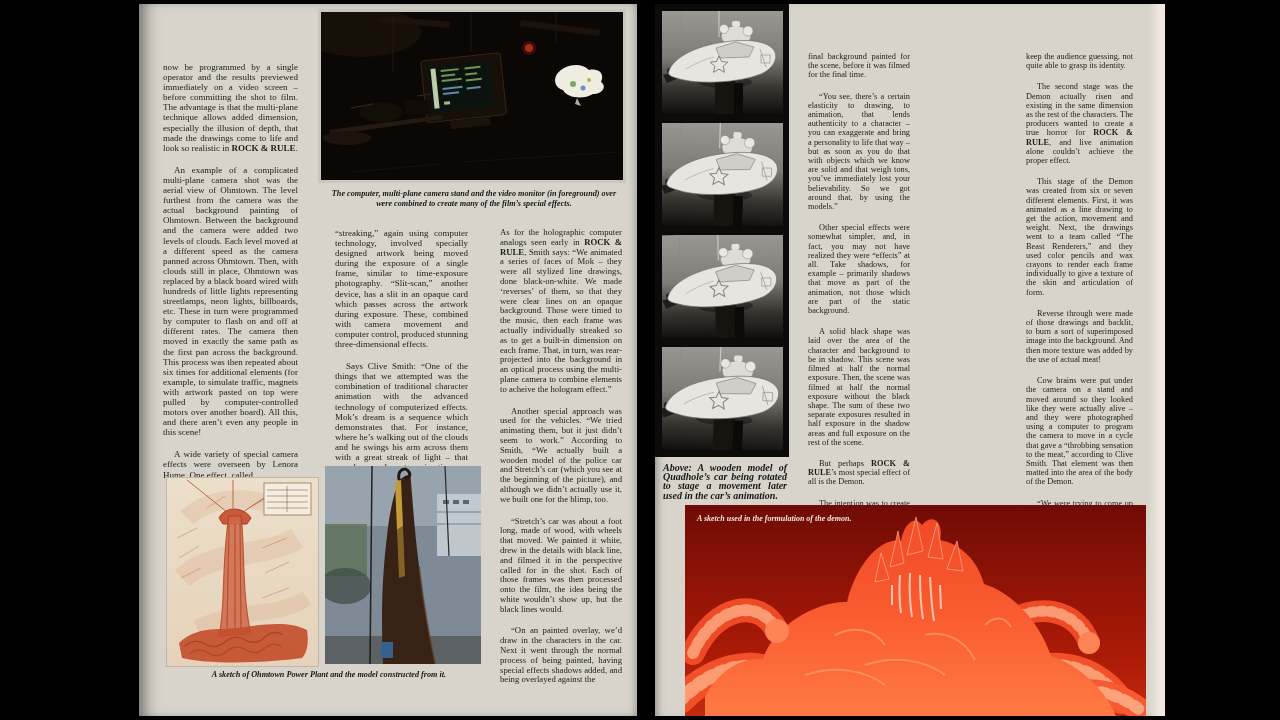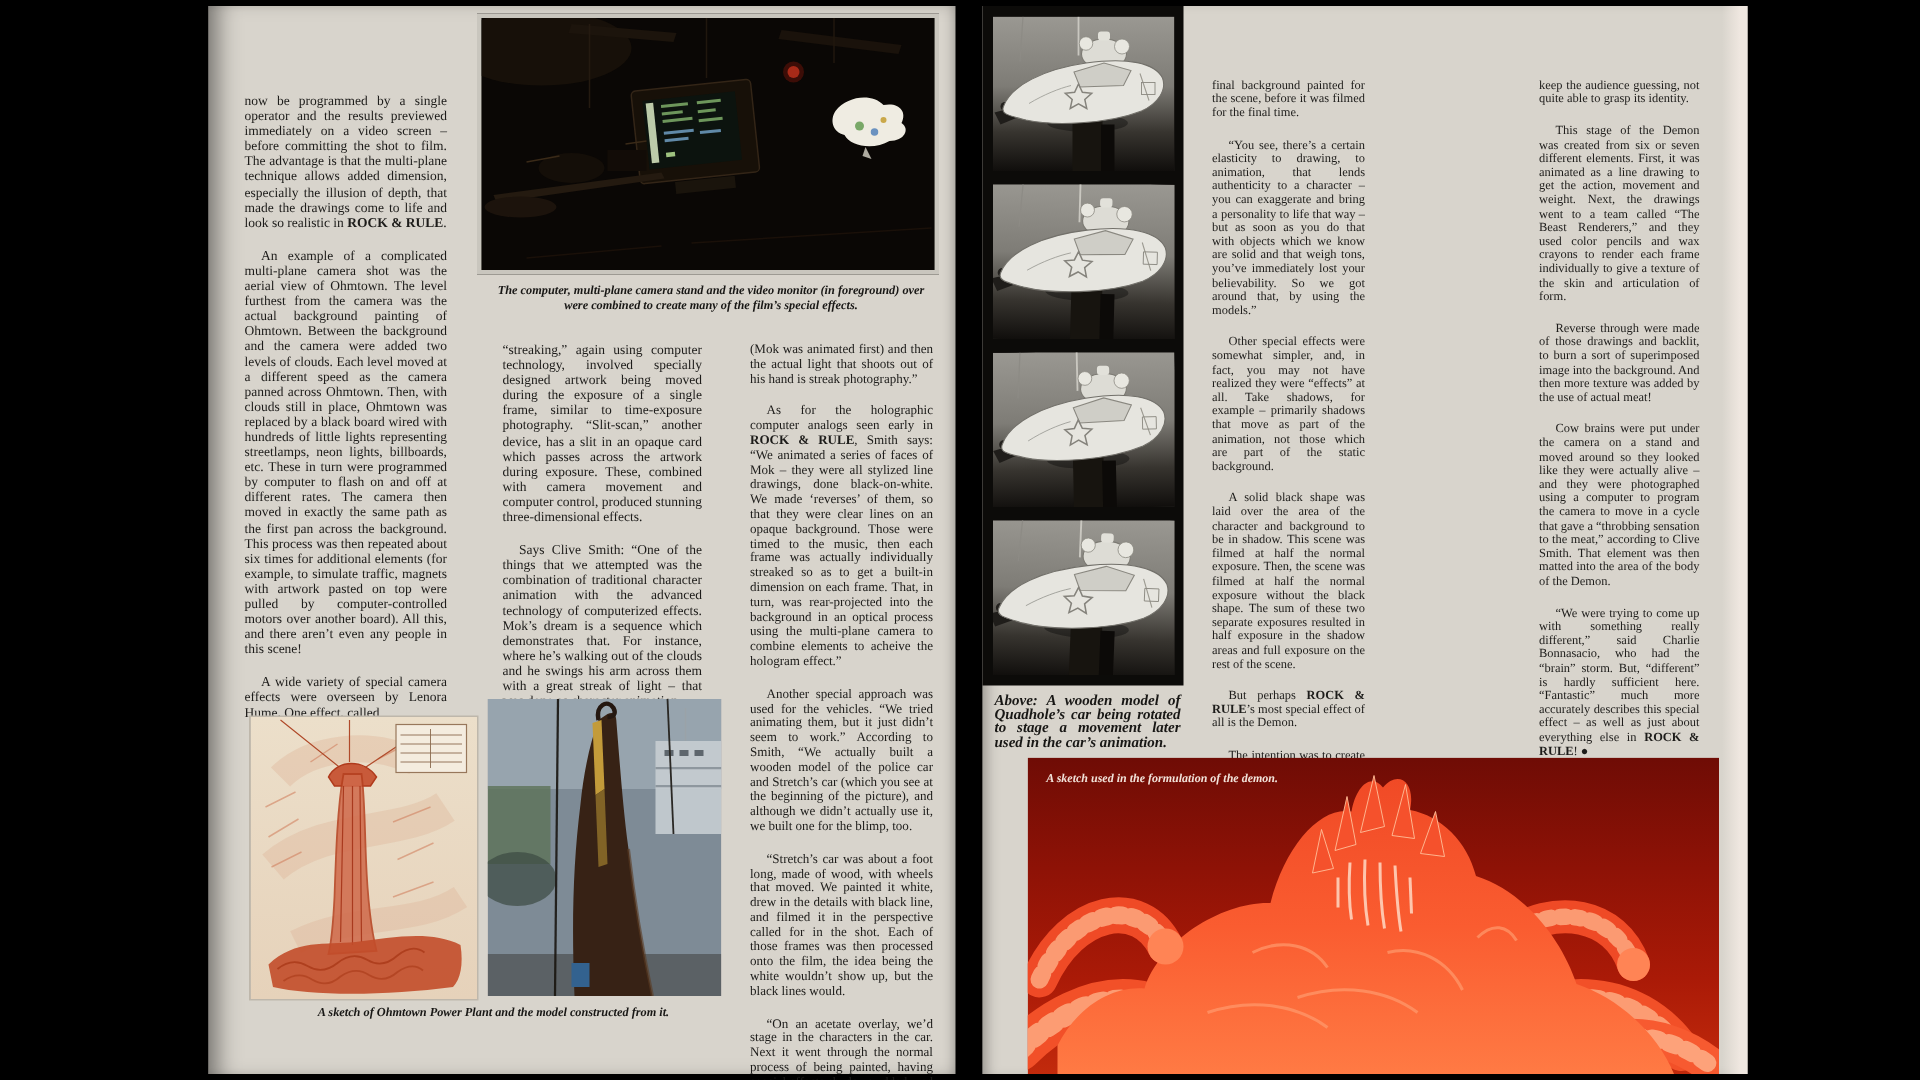--- a/index.html
+++ b/index.html
@@ -22,21 +22,21 @@
   #rp-col1{left:141px;top:36px;width:126px;font-size:8.3px;line-height:9.2px;}
   #rp-col2{left:359px;top:36px;width:131px;font-size:8.3px;line-height:9.2px;}
 
   .caption{position:absolute;font-style:italic;font-weight:bold;color:#181715;}
   #lp-photo-caption{left:184px;top:185px;width:302px;font-size:8.2px;line-height:9.6px;text-align:center;}
   #lp-images-caption{left:30px;top:666px;width:320px;font-size:8.2px;text-align:center;}
   #rp-strip-caption{left:8px;top:459px;width:124px;font-size:10px;line-height:9.2px;text-align:justify;}
   #rp-demon-caption{left:12px;top:9px;width:155px;font-size:8px;line-height:10px;
     color:#f2e3da;z-index:3;}
 
-  .photo{position:absolute;overflow:hidden;text-align:right;}
+  .photo{position:absolute;overflow:hidden;}
   .photo svg{display:block;width:100%;height:100%;}
   #lp-photo{left:179px;top:5px;width:308px;height:174px;background:#0b0805;
     border:3px solid #c9c6be;box-sizing:border-box;z-index:2;}
   #lp-sketch{left:28px;top:474px;width:151px;height:188px;box-shadow:0 0 0 1px #beb7ab;z-index:2;}
   #lp-model{left:186px;top:462px;width:156px;height:198px;z-index:2;}
 
   #rp-strip{position:absolute;left:0;top:0;width:134px;height:453px;background:#0c0b09;}
   .strip-frame{position:absolute;left:7px;width:121px;height:103px;overflow:hidden;background:#1a1916;}
   .strip-frame svg{display:block;width:100%;height:100%;transform-origin:50% 50%;}
   #frame-1{top:7px;}  #frame-2{top:119px;} #frame-3{top:231px;} #frame-4{top:343px;}
@@ -138,25 +138,24 @@
       </svg>
     </div>
 
     <div class="caption" id="lp-photo-caption">The computer, multi-plane camera stand and the video monitor (in foreground) over were combined to create many of the film’s special effects.</div>
 
     <div class="bodycol" id="lp-col2">
         <p>“streaking,” again using computer technology, involved specially designed artwork being moved during the exposure of a single frame, similar to time-exposure photography. “Slit-scan,” another device, has a slit in an opaque card which passes across the artwork during exposure. These, combined with camera movement and computer control, produced stunning three-dimensional effects.</p>
         <p>Says Clive Smith: “One of the things that we attempted was the combination of traditional character animation with the advanced technology of computerized effects. Mok’s dream is a sequence which demonstrates that. For instance, where he’s walking out of the clouds and he swings his arm across them with a great streak of light – that was done as character animation</p>
       </div>
     <div class="bodycol" id="lp-col3">
-        <p>(Mok was animated first) and then the actual light that shoots out of his hand is streak photography.”</p>
         <p>As for the holographic computer analogs seen early in <b>ROCK &amp; RULE</b>, Smith says: “We animated a series of faces of Mok – they were all stylized line drawings, done black-on-white. We made ‘reverses’ of them, so that they were clear lines on an opaque background. Those were timed to the music, then each frame was actually individually streaked so as to get a built-in dimension on each frame. That, in turn, was rear-projected into the background in an optical process using the multi-plane camera to combine elements to acheive the hologram effect.”</p>
         <p>Another special approach was used for the vehicles. “We tried animating them, but it just didn’t seem to work.” According to Smith, “We actually built a wooden model of the police car and Stretch’s car (which you see at the beginning of the picture), and although we didn’t actually use it, we built one for the blimp, too.</p>
         <p>“Stretch’s car was about a foot long, made of wood, with wheels that moved. We painted it white, drew in the details with black line, and filmed it in the perspective called for in the shot. Each of those frames was then processed onto the film, the idea being the white wouldn’t show up, but the black lines would.</p>
-        <p>“On an acetate overlay, we’d stage in the characters in the car. Next it went through the normal process of being painted, having special effects shadows added, and being overlayed against the</p>
+        <p>“On an painted overlay, we’d draw in the characters in the car. Next it went through the normal process of being painted, having special effects shadows added, and being overlayed against the</p>
       </div>
 
     <div class="photo" id="lp-sketch">
       <svg viewBox="0 0 151 188" preserveAspectRatio="none" xmlns="http://www.w3.org/2000/svg">
         <defs>
           <linearGradient id="skbg" x1="0" y1="0" x2="0" y2="1">
             <stop offset="0" stop-color="#ecdfca"></stop>
               <stop offset="1" stop-color="#e6d2ba"></stop>
           </linearGradient>
         </defs>
@@ -250,20 +249,21 @@
     <div class="bodycol" id="rp-col1">
         <p>final background painted for the scene, before it was filmed for the final time.</p>
         <p>“You see, there’s a certain elasticity to drawing, to animation, that lends authenticity to a character – you can exaggerate and bring a personality to life that way – but as soon as you do that with objects which we know are solid and that weigh tons, you’ve immediately lost your believability. So we got around that, by using the models.”</p>
         <p>Other special effects were somewhat simpler, and, in fact, you may not have realized they were “effects” at all. Take shadows, for example – primarily shadows that move as part of the animation, not those which are part of the static background.</p>
         <p>A solid black shape was laid over the area of the character and background to be in shadow. This scene was filmed at half the normal exposure. Then, the scene was filmed at half the normal exposure without the black shape. The sum of these two separate exposures resulted in half exposure in the shadow areas and full exposure on the rest of the scene.</p>
         <p>But perhaps <b>ROCK &amp; RULE</b>’s most special effect of all is the Demon.</p>
         <p>The intention was to create a monster which was truly horrifying, and what ultimately proved most unsettling was not really knowing exactly what the monster looked like or was made of. There were two stages in the Demon’s existence. During the first, in which Mok forced Angel to evoke it, the Demon went through a series of continual transformations. The idea was to</p>
       </div>
     <div class="bodycol" id="rp-col2">
         <p>keep the audience guessing, not quite able to grasp its identity.</p>
+        <p>The second stage was the Demon actually risen and existing in the same dimension as the rest of the characters. The producers wanted to create a true horror for <b>ROCK &amp; RULE</b>, and live animation alone couldn’t achieve the proper effect.</p>
         <p>This stage of the Demon was created from six or seven different elements. First, it was animated as a line drawing to get the action, movement and weight. Next, the drawings went to a team called “The Beast Renderers,” and they used color pencils and wax crayons to render each frame individually to give a texture of the skin and articulation of form.</p>
         <p>Reverse through were made of those drawings and backlit, to burn a sort of superimposed image into the background. And then more texture was added by the use of actual meat!</p>
         <p>Cow brains were put under the camera on a stand and moved around so they looked like they were actually alive – and they were photographed using a computer to program the camera to move in a cycle that gave a “throbbing sensation to the meat,” according to Clive Smith. That element was then matted into the area of the body of the Demon.</p>
         <p>“We were trying to come up with something really different,” said Charlie Bonnasacio, who had the “brain” storm. But, “different” is hardly sufficient here. “Fantastic” much more accurately describes this special effect – as well as just about everything else in <b>ROCK &amp; RULE</b>!   ●</p>
       </div>
 
     <div class="photo" id="rp-red">
       <svg viewBox="0 0 461 211" preserveAspectRatio="none" xmlns="http://www.w3.org/2000/svg">
         <defs>
           <linearGradient id="redbg" x1="0" y1="0" x2="0" y2="1">

